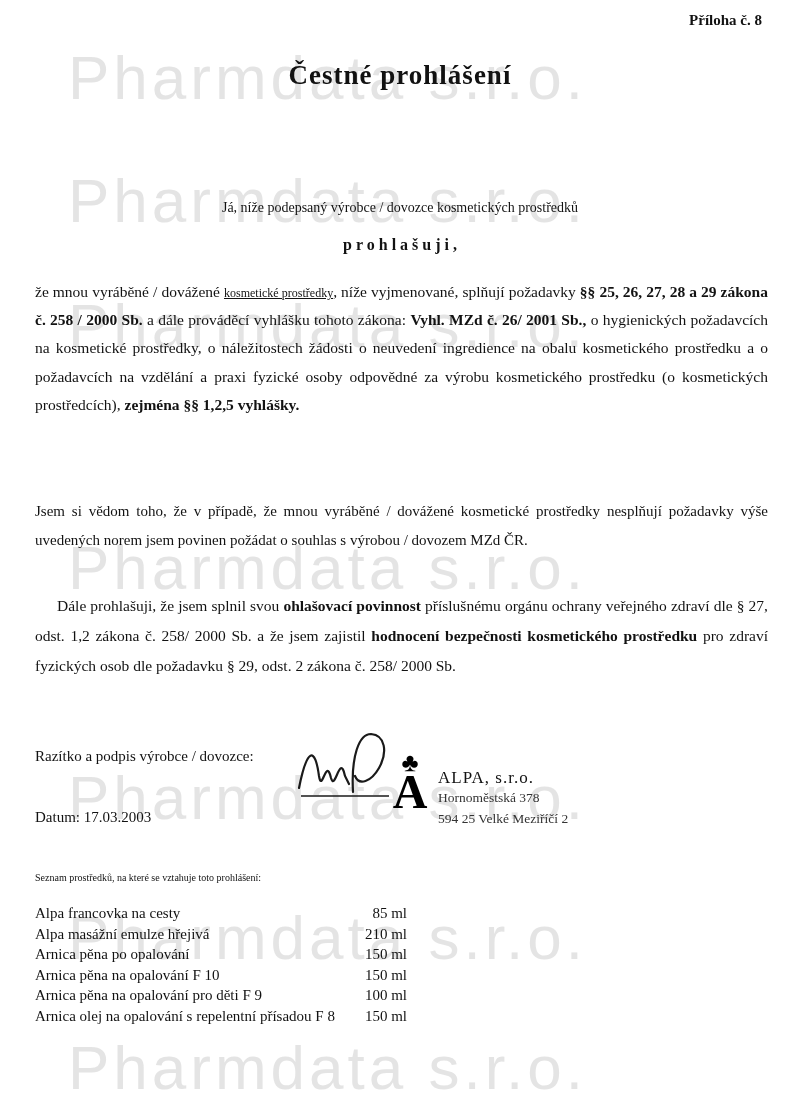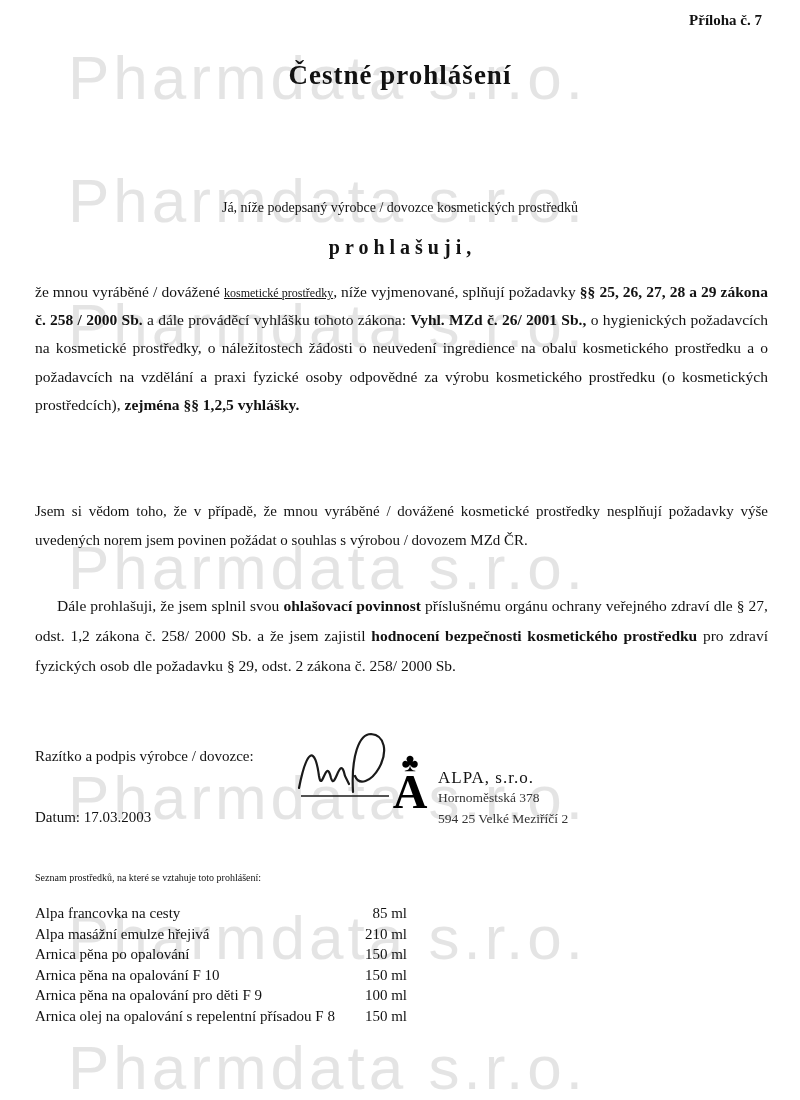--- a/index.html
+++ b/index.html
@@ -33,21 +33,21 @@
     position:absolute; top:60px; left:0; right:0;
     text-align:center; font-weight:bold;
     font-size:27px; letter-spacing:1px;
   }
   .intro {
     position:absolute; top:200px; left:0; right:0;
     text-align:center; font-size:14px;
   }
   .declare {
     position:absolute; top:236px; left:0; right:0;
-    text-align:center; font-size:20px; font-weight:bold;
+    text-align:center; font-size:16px; font-weight:bold;
   }
   .para {
     position:absolute; left:35px; right:32px;
     text-align:justify; font-size:15.5px; line-height:1.82;
   }
   .p1 { top:278px; }
   .p2 { top:497px; font-size:15px; line-height:1.9; }
   .p3 { top:591px; font-size:15.5px; line-height:1.95; text-indent:22px; }
   .bold { font-weight:bold; }
   .key-term {
@@ -86,21 +86,21 @@
 <div class="watermark" style="top:42px">Pharmdata s.r.o.</div>
 <div class="watermark" style="top:165px">Pharmdata s.r.o.</div>
 <div class="watermark" style="top:290px">Pharmdata s.r.o.</div>
 <div class="watermark" style="top:532px">Pharmdata s.r.o.</div>
 <div class="watermark" style="top:762px">Pharmdata s.r.o.</div>
 <div class="watermark" style="top:902px">Pharmdata s.r.o.</div>
 <div class="watermark" style="top:1032px">Pharmdata s.r.o.</div>
 
 <div class="doc">
 
-  <div class="attachment">Příloha č. 7</div>
+  <div class="attachment">Příloha č. 8</div>
 
   <div class="title">Čestné prohlášení</div>
 
   <div class="intro">Já, níže podepsaný výrobce / dovozce kosmetických prostředků</div>
 
   <div class="declare">p r o h l a š u j i ,</div>
 
   <div class="para p1"><span>že mnou vyráběné / dovážené </span><span class="key-term">kosmetické prostředky</span><span>,  níže vyjmenované, splňují požadavky </span><span class="bold">§§ 25, 26, 27, 28 a 29 zákona č. 258 / 2000 Sb.</span><span> a dále prováděcí vyhlášku tohoto zákona: </span><span class="bold">Vyhl. MZd č. 26/ 2001 Sb.,</span><span>  o hygienických požadavcích na kosmetické prostředky, o náležitostech žádosti o neuvedení ingredience na obalu kosmetického prostředku a o požadavcích na vzdělání a praxi fyzické osoby odpovědné za výrobu kosmetického prostředku (o kosmetických prostředcích), </span><span class="bold">zejména §§ 1,2,5 vyhlášky.</span></div>
 
   <div class="para p2">Jsem si vědom toho, že v případě, že mnou vyráběné / dovážené kosmetické prostředky nesplňují požadavky výše uvedených norem jsem povinen požádat o souhlas s výrobou / dovozem MZd ČR.</div>

